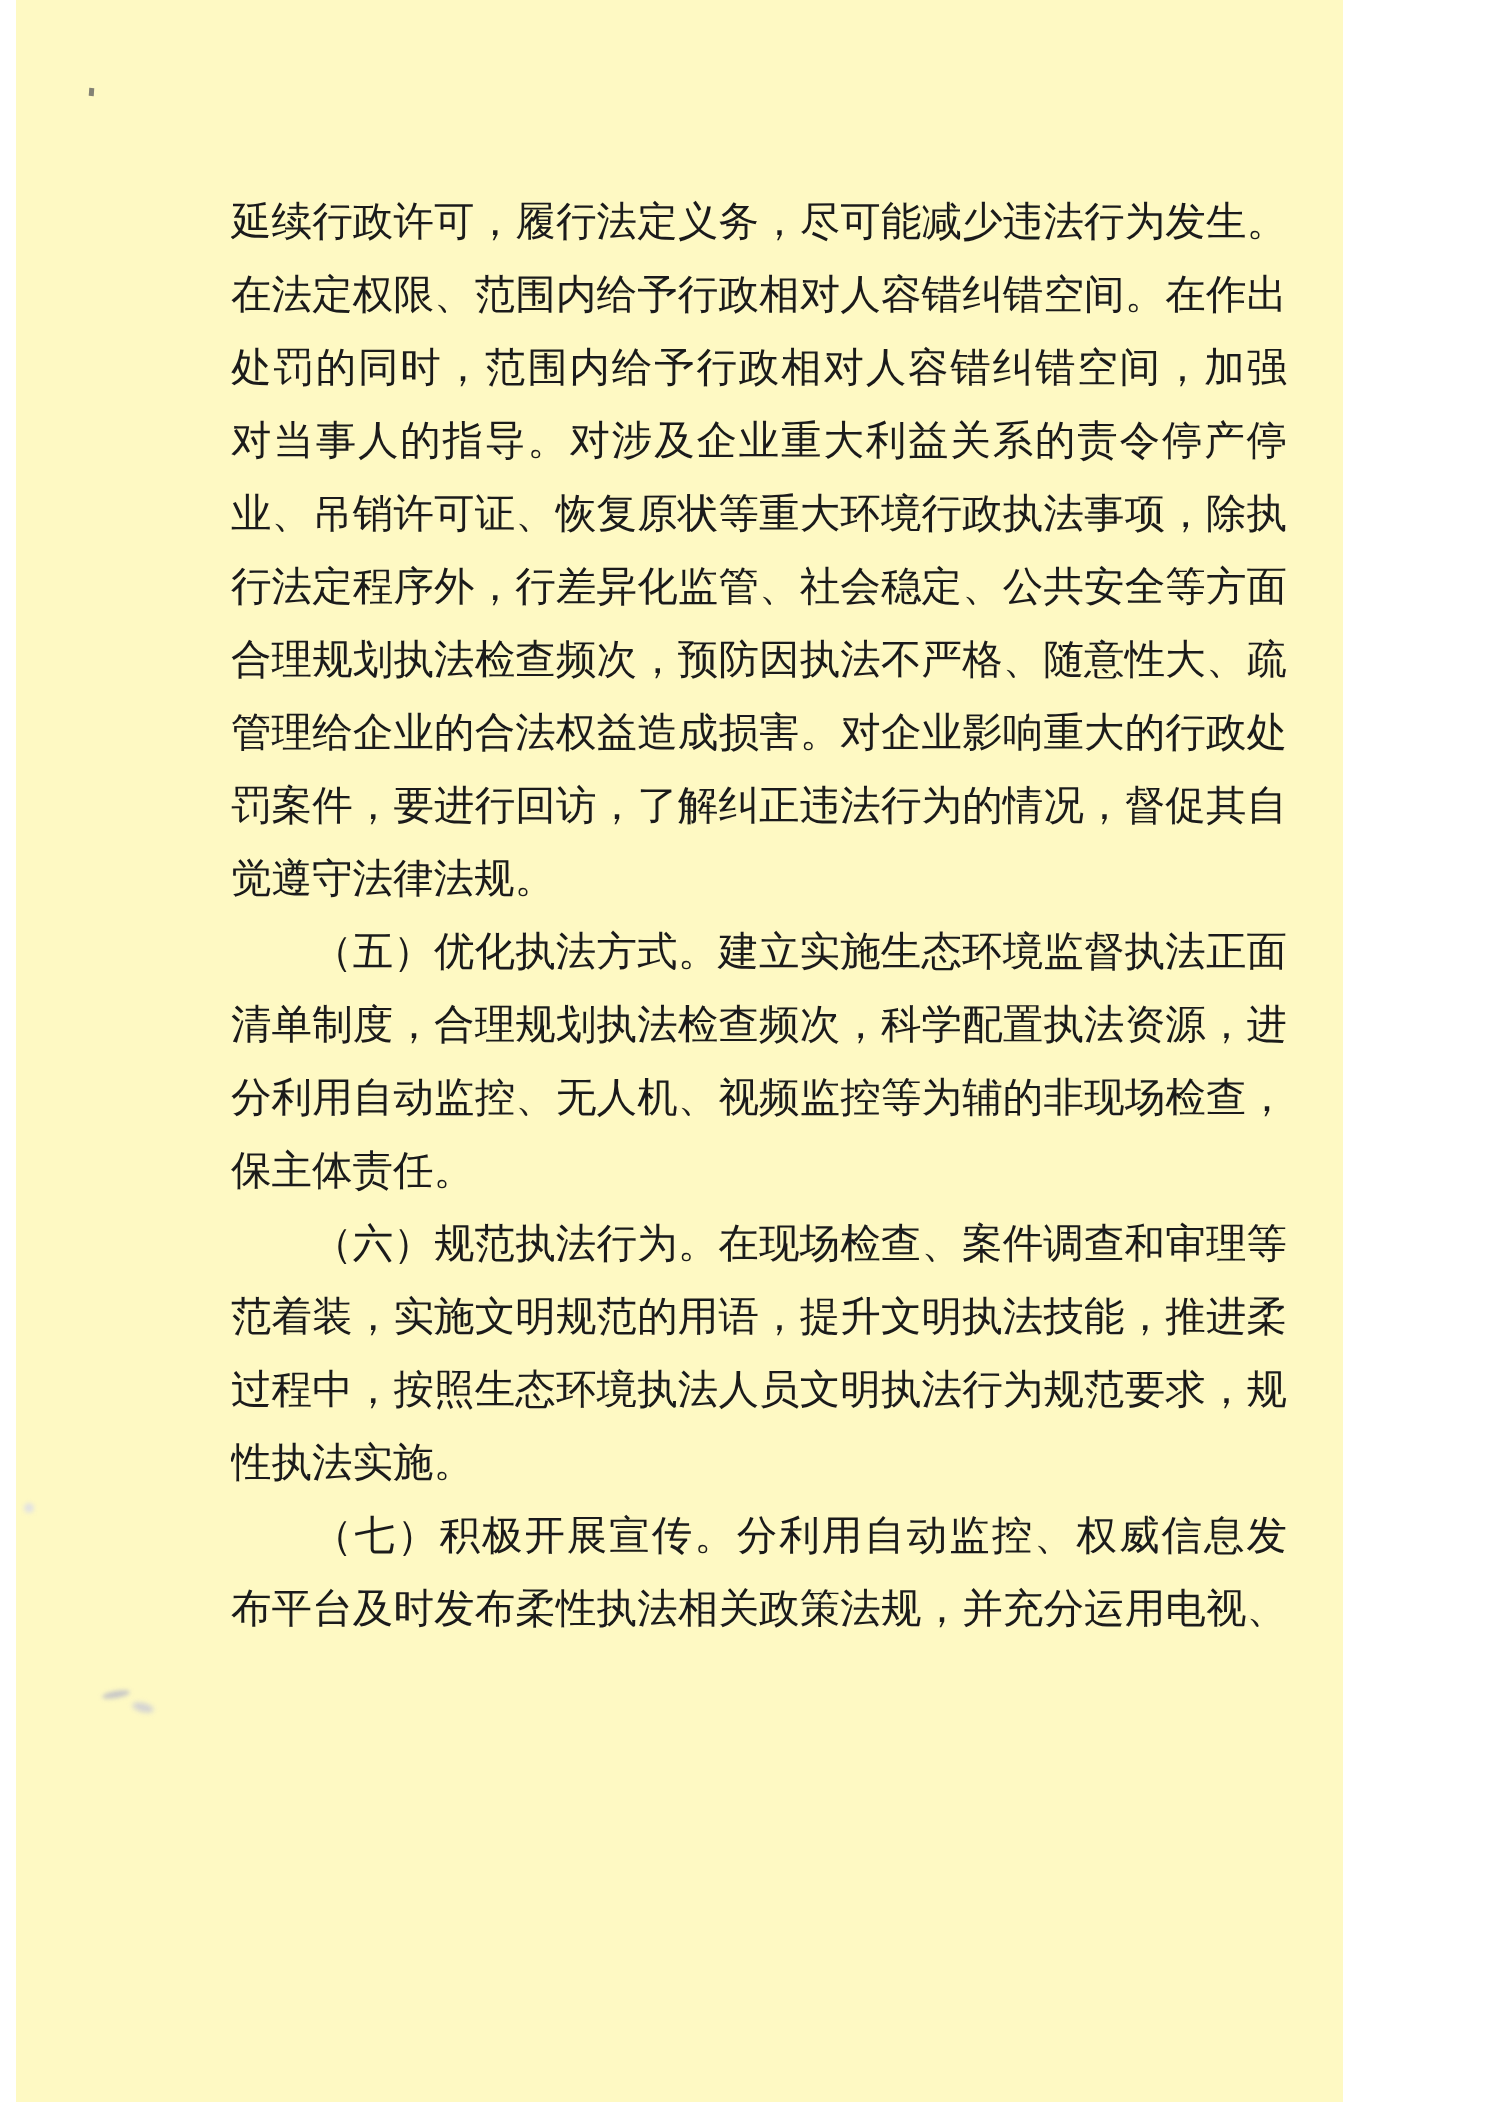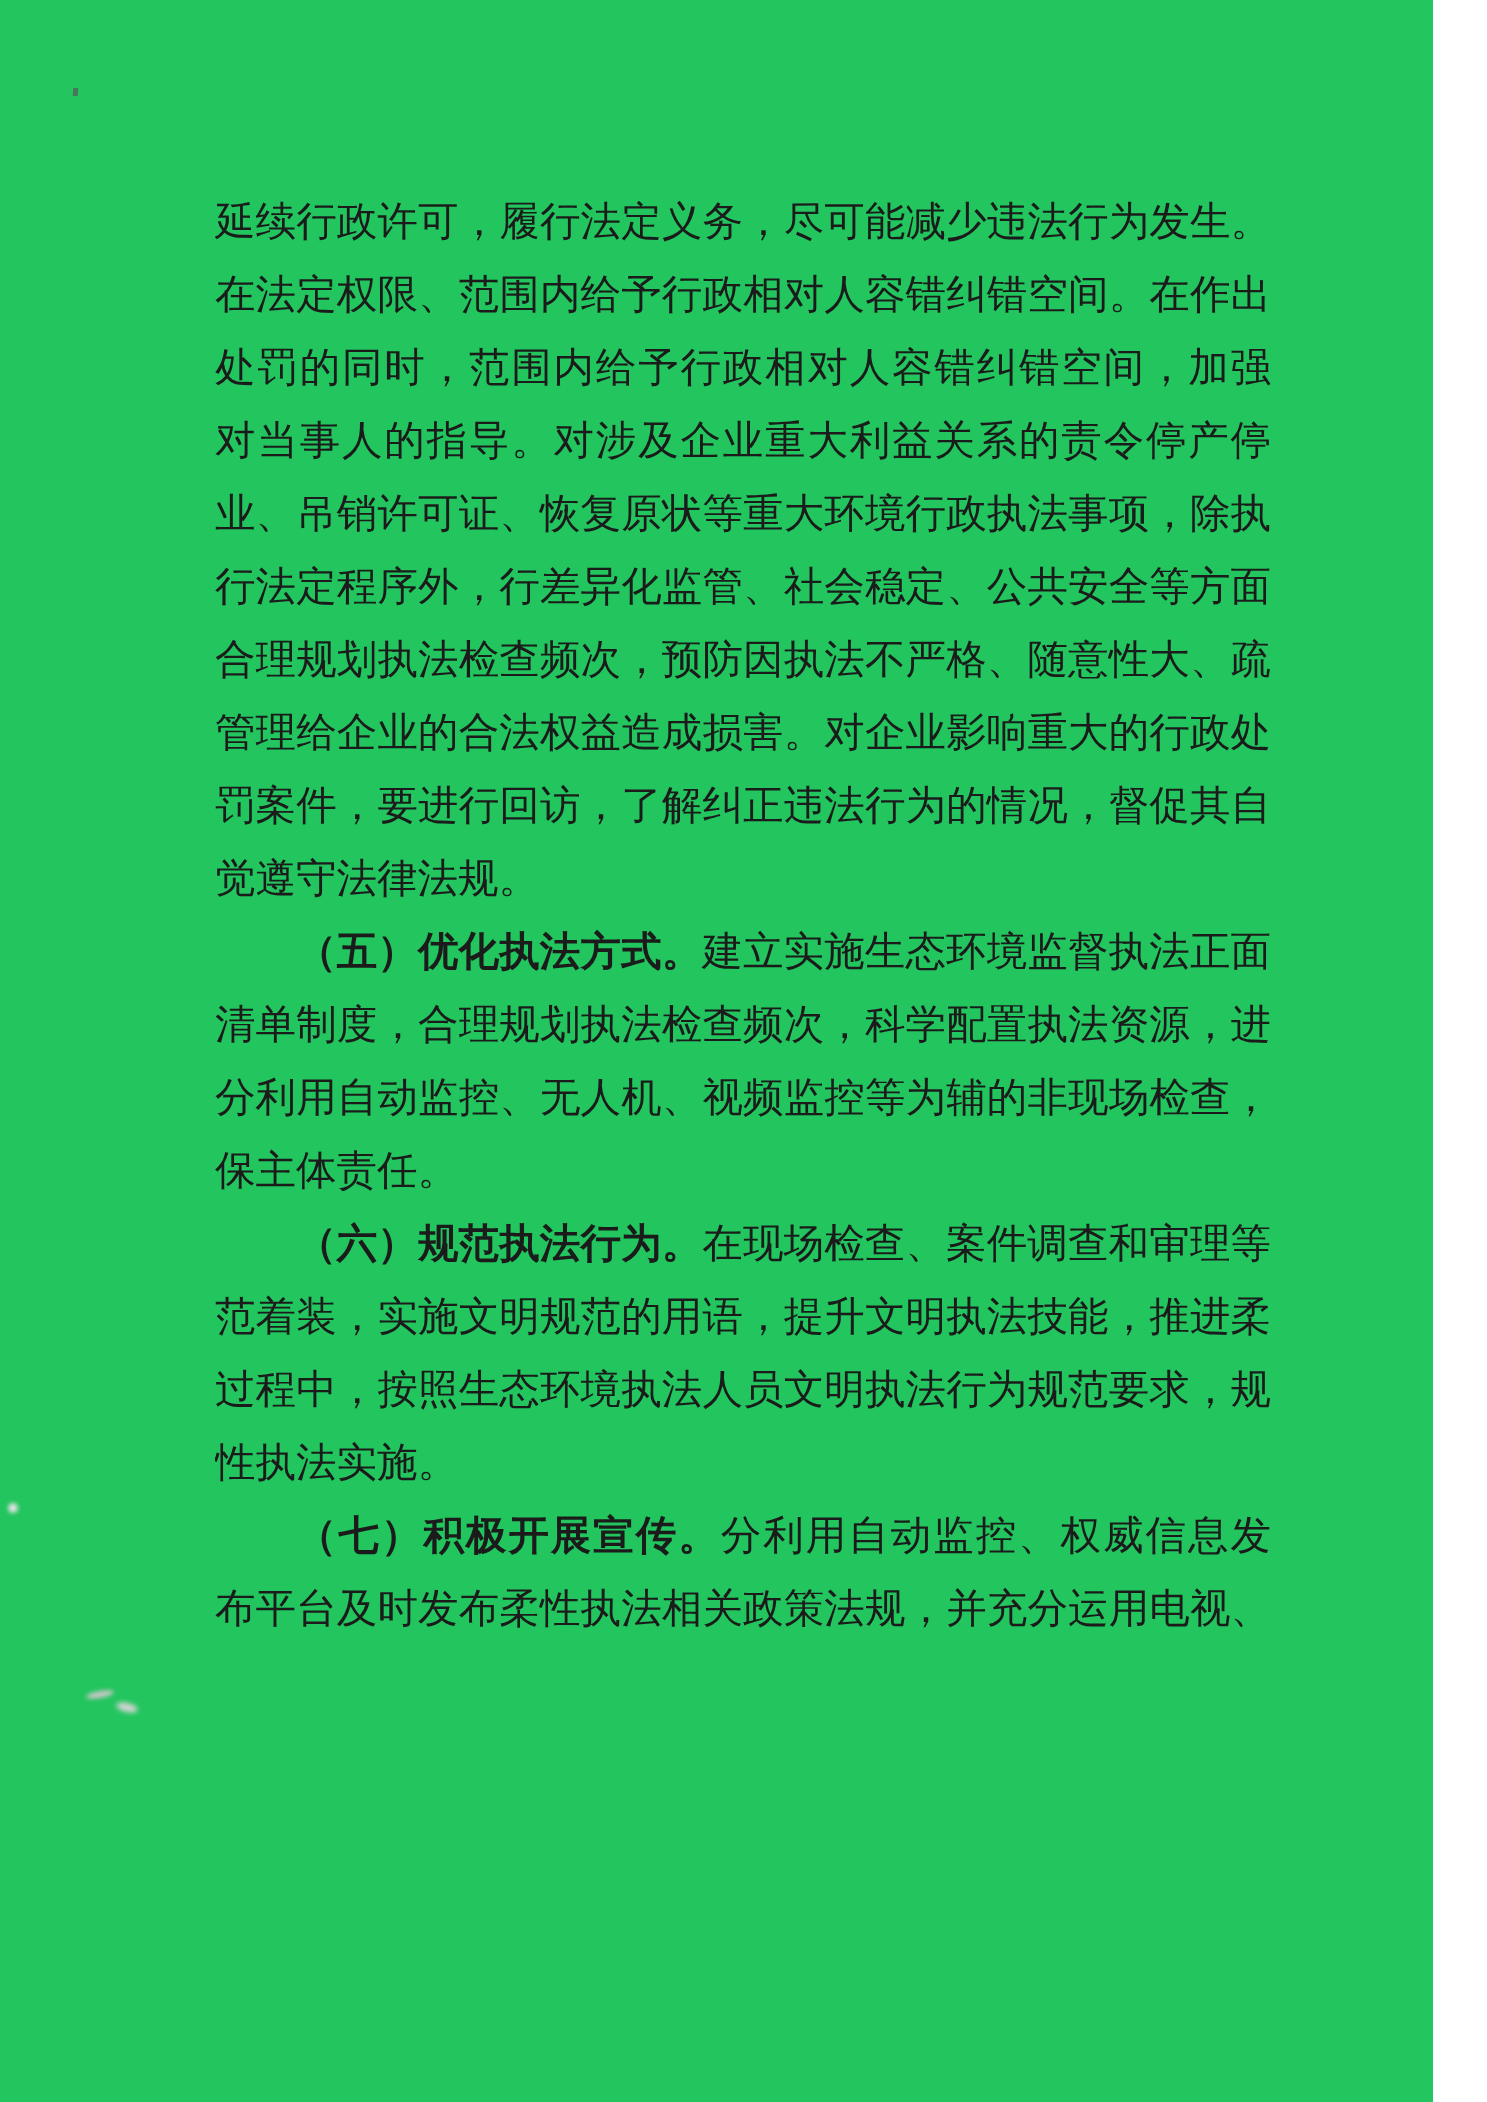--- a/index.html
+++ b/index.html
@@ -2,25 +2,26 @@
 <html><head>
 <meta charset="utf-8">
 <style>
   html, body {
     margin: 0;
     padding: 0;
     background: #ffffff;
   }
   .page {
     position: relative;
-    width: 1433px;
+    width: 1327px;
     height: 2102px;
-    background: #22c55e;
+    background: #fef9c3;
     overflow: hidden;
     font-family: "Liberation Serif", "DejaVu Serif", serif;
+    margin-left: 16px;
   }
   .text-block {
     position: absolute;
     left: 215px;
     top: 185px;
     width: 1056px;
     color: #1b1b1b;
     font-size: 40.5px;
     -webkit-font-smoothing: antialiased;
   }
@@ -31,21 +32,21 @@
     text-align-last: justify;
     overflow: hidden;
   }
   .line.end {
     text-align-last: left;
   }
   .line.indent {
     text-indent: 81px;
   }
   .seg.bold {
-    font-weight: bold;
+    font-weight: normal;
   }
   
   .speck-a {
     position: absolute;
     left: 73px; top: 88px;
     width: 5px; height: 8px;
     background: #5a5a5a;
     opacity: 0.75;
     transform: rotate(4deg);
   }

